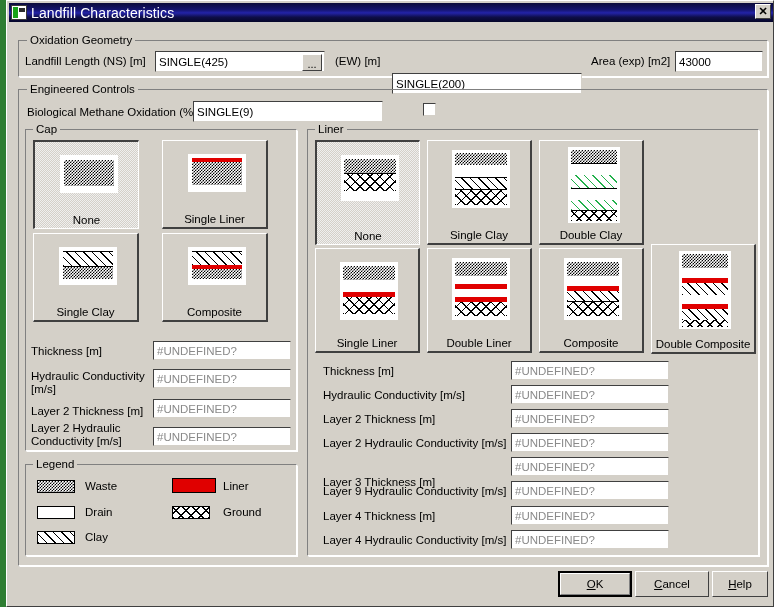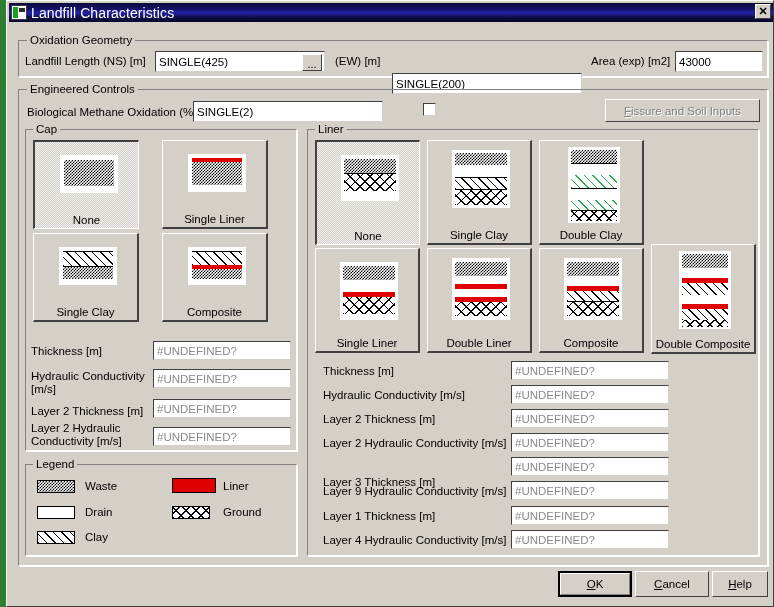--- a/index.html
+++ b/index.html
@@ -123,28 +123,25 @@
   <div class="field val-black" style="left:668px;top:50px;width:88px;height:21px;">
     <span>43000</span>
   </div>
 
   <div class="grp-frame" style="left:11px;top:88px;width:750px;height:477px;"></div>
   <div class="grp-frame2" style="left:12px;top:89px;width:750px;height:477px;"></div>
   <div class="grp-label" style="left:20px;top:82px;">Engineered Controls</div>
 
   <div class="lbl" style="left:20px;top:105px;">Biological Methane Oxidation (%)</div>
   <div class="field val-black" style="left:186px;top:100px;width:190px;height:21px;">
-    <span>SINGLE(2)</span>
+    <span>SINGLE(9)</span>
   </div>
 
   <div class="cbox" style="left:416px;top:102px;"></div>
 
-  <div class="btn disabled" style="left:598px;top:98px;width:155px;height:23px;">
-    <span><u>F</u><span>issure and Soil Inputs</span></span>
-  </div>
 
   <div class="grp-frame" style="left:18px;top:128px;width:272px;height:322px;"></div>
   <div class="grp-frame2" style="left:19px;top:129px;width:272px;height:322px;"></div>
   <div class="grp-label" style="left:26px;top:122px;">Cap</div>
 
   <div class="tile selected" style="left:26px;top:139px;width:106px;height:89px;">
     <div class="pic" style="left:25px;top:13px;width:58px;height:38px;">
       <div class="lay f-waste" style="top:5px;height:26px;left:4px;right:4px;"></div>
     </div>
     <div class="tile-cap">None</div>
@@ -328,21 +325,21 @@
   <div class="lbl" style="left:316px;top:460px;margin-top:15px;">Layer 3 Thickness [m]</div>
   <div class="field" style="left:504px;top:456px;width:158px;height:19px;">
     <span>#UNDEFINED?</span>
   </div>
 
   <div class="lbl" style="left:316px;top:484px;">Layer 9 Hydraulic Conductivity [m/s]</div>
   <div class="field" style="left:504px;top:480px;width:158px;height:19px;">
     <span>#UNDEFINED?</span>
   </div>
 
-  <div class="lbl" style="left:316px;top:509px;">Layer 1 Thickness [m]</div>
+  <div class="lbl" style="left:316px;top:509px;">Layer 4 Thickness [m]</div>
   <div class="field" style="left:504px;top:505px;width:158px;height:19px;">
     <span>#UNDEFINED?</span>
   </div>
 
   <div class="lbl" style="left:316px;top:533px;">Layer 4 Hydraulic Conductivity [m/s]</div>
   <div class="field" style="left:504px;top:529px;width:158px;height:19px;">
     <span>#UNDEFINED?</span>
   </div>
 
   <div class="btn default" style="left:551px;top:570px;width:74px;height:26px;">

